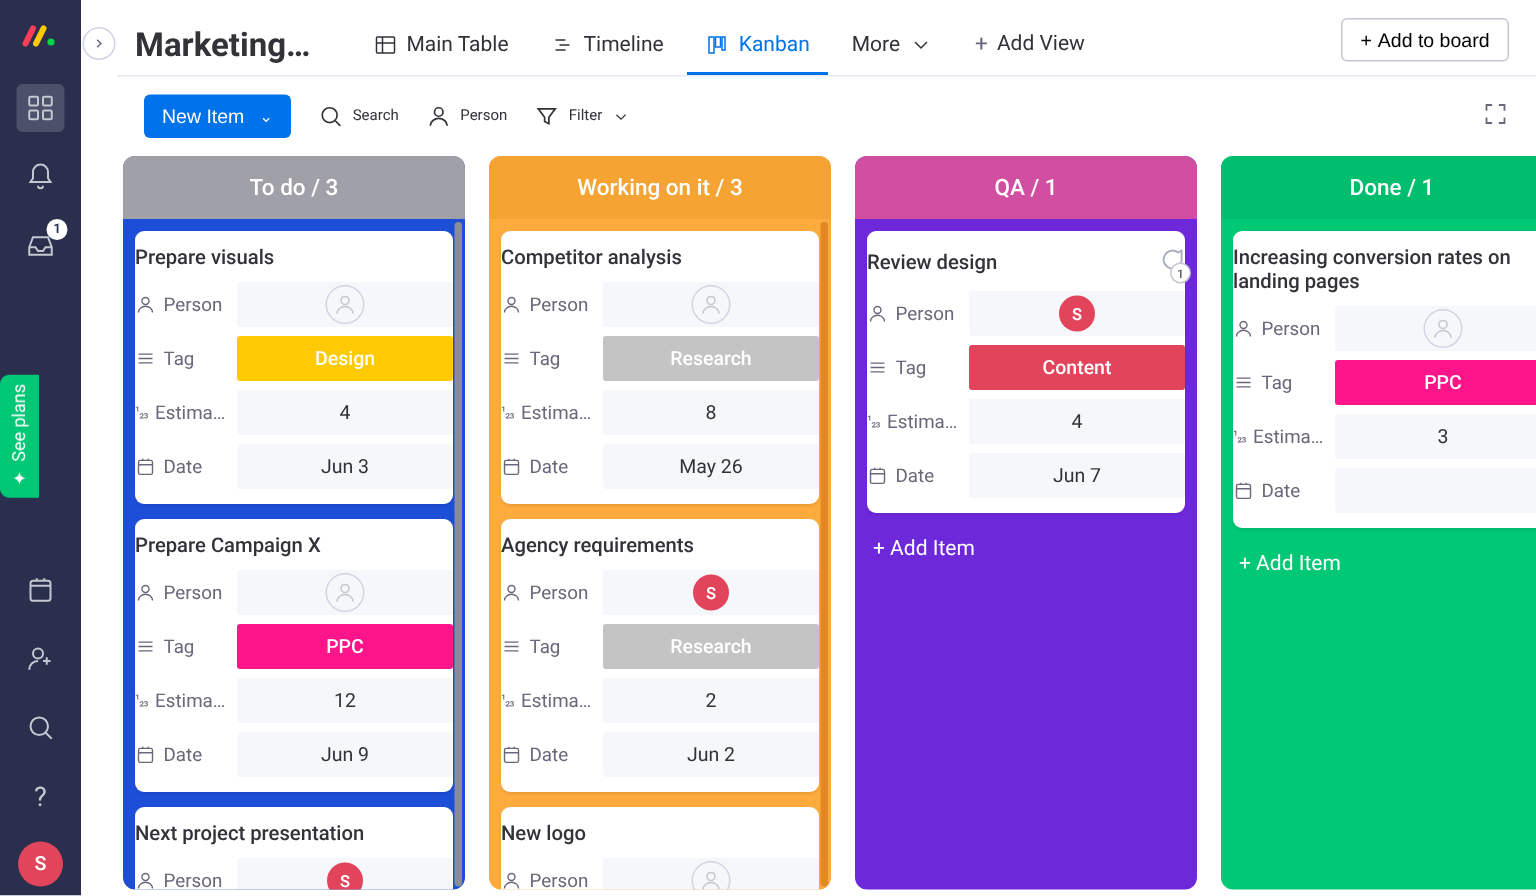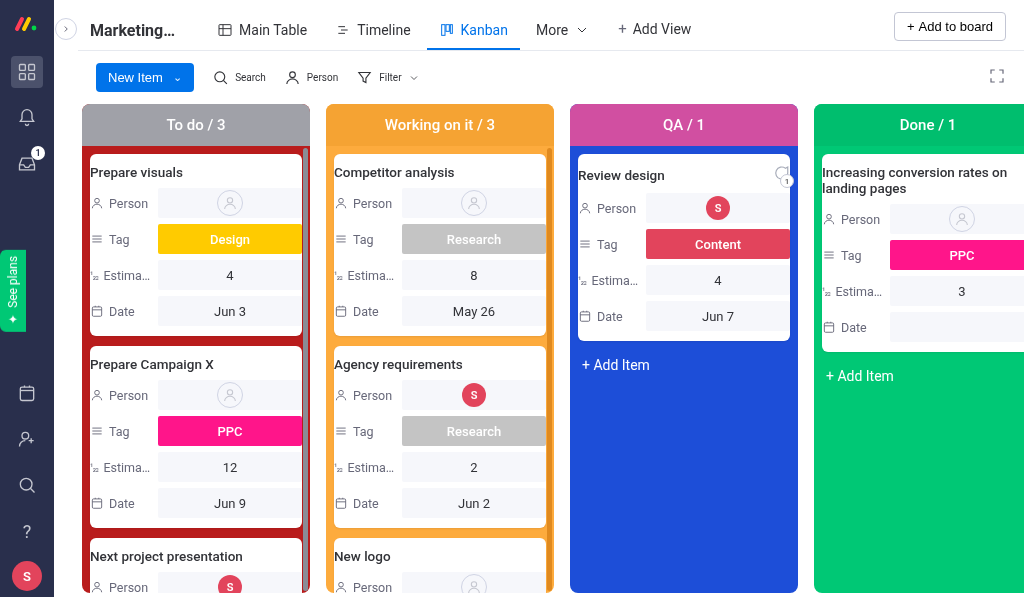--- a/index.html
+++ b/index.html
@@ -18,21 +18,21 @@
   .rail-avatar { width: 30px; height: 30px; background: #e2445c; color: #fff; border-radius: 50%; display: flex; align-items: center; justify-content: center; font-weight: 600; margin-bottom: 6px; font-size: 13px; }
   .see-plans { position: fixed; left: 0; top: 250px; background: #00c875; color: #fff; font-size: 12px; padding: 6px 6px; border-radius: 0 6px 6px 0; writing-mode: vertical-rl; transform: rotate(180deg); cursor: pointer; display: flex; align-items: center; gap: 4px; }
 
   
   .expander { width: 24px; display: flex; align-items: flex-start; justify-content: center; padding-top: 18px; }
   .expander-btn { width: 22px; height: 22px; border: 1px solid #d0d4e4; border-radius: 50%; background: #fff; display: flex; align-items: center; justify-content: center; cursor: pointer; color: #676879; }
 
   
   .main { flex: 1; display: flex; flex-direction: column; overflow: hidden; }
   .topbar { display: flex; align-items: center; padding: 10px 18px 0 12px; gap: 18px; border-bottom: 1px solid #e6e9ef; }
-  .board-title { font-size: 16px; font-weight: 700; color: #323338; max-width: 135px; white-space: nowrap; overflow: hidden; text-overflow: ellipsis; }
+  .board-title { font-size: 22px; font-weight: 700; color: #323338; max-width: 135px; white-space: nowrap; overflow: hidden; text-overflow: ellipsis; }
   .views { display: flex; align-items: flex-end; gap: 4px; margin-left: 12px; }
   .view-tab { display: flex; align-items: center; gap: 6px; padding: 10px 12px; font-size: 14px; color: #323338; cursor: pointer; border-bottom: 2px solid transparent; }
   .view-tab.active { border-bottom: 2px solid #0073ea; color: #0073ea; }
   .view-tab svg { width: 16px; height: 16px; stroke: currentColor; fill: none; stroke-width: 1.5; }
   .top-spacer { flex: 1; }
   .add-board { border: 1px solid #c3c6d4; background: #fff; padding: 6px 12px; border-radius: 4px; font-size: 13px; cursor: pointer; display: flex; align-items: center; gap: 4px; margin-bottom: 8px; }
 
   .toolbar { display: flex; align-items: center; padding: 12px 18px; gap: 18px; }
   .new-item { background: #0073ea; color: #ffffff; border: none; padding: 7px 12px; border-radius: 4px; font-size: 13px; cursor: pointer; display: flex; align-items: center; gap: 10px; }
   .new-item .chev { font-size: 11px; opacity: 0.9; }
@@ -40,23 +40,23 @@
   .tool svg { width: 17px; height: 17px; stroke: currentColor; fill: none; stroke-width: 1.6; }
   .fs-btn { margin-left: auto; color: #676879; cursor: pointer; }
   .fs-btn svg { width: 18px; height: 18px; stroke: currentColor; fill: none; stroke-width: 1.6; }
 
   
   .board { flex: 1; overflow-x: auto; overflow-y: hidden; padding: 0 8px 0 4px; }
   .columns { display: flex; gap: 16px; height: 100%; padding-bottom: 4px; }
   .col { width: 228px; flex: 0 0 228px; border-radius: 8px; display: flex; flex-direction: column; overflow: hidden; }
   .col-header { text-align: center; padding: 12px 8px; color: #fff; font-size: 15px; font-weight: 500; }
   .col-body { padding: 8px; display: flex; flex-direction: column; gap: 10px; overflow-y: auto; flex: 1; position: relative; }
-  .col-todo   { background: #b91c1c; } .col-todo   .col-header { background: #a0a1a8; }
+  .col-todo   { background: #1d4ed8; } .col-todo   .col-header { background: #a0a1a8; }
   .col-work   { background: #fdab3d; } .col-work   .col-header { background: #f5a333; }
-  .col-qa     { background: #1d4ed8; } .col-qa     .col-header { background: #d14fa1; }
+  .col-qa     { background: #6d28d9; } .col-qa     .col-header { background: #d14fa1; }
   .col-done   { background: #00c875; } .col-done   .col-header { background: #00be6e; }
   .add-item-link { color: #fff; font-size: 14px; padding: 6px 4px 10px; cursor: pointer; }
 
   
   .scroll-accent { position: absolute; right: 2px; top: 2px; bottom: 2px; width: 5px; border-radius: 3px; }
   .col-todo .scroll-accent { background: #8a8c96; }
   .col-work .scroll-accent { background: #e08a1f; }
 
   .card { background: #fff; border-radius: 6px; padding: 10px 0 4px; box-shadow: 0 1px 2px rgba(0,0,0,0.08); }
   .card-title { font-size: 13.5px; font-weight: 500; margin-bottom: 8px; display: flex; align-items: center; justify-content: space-between; }

